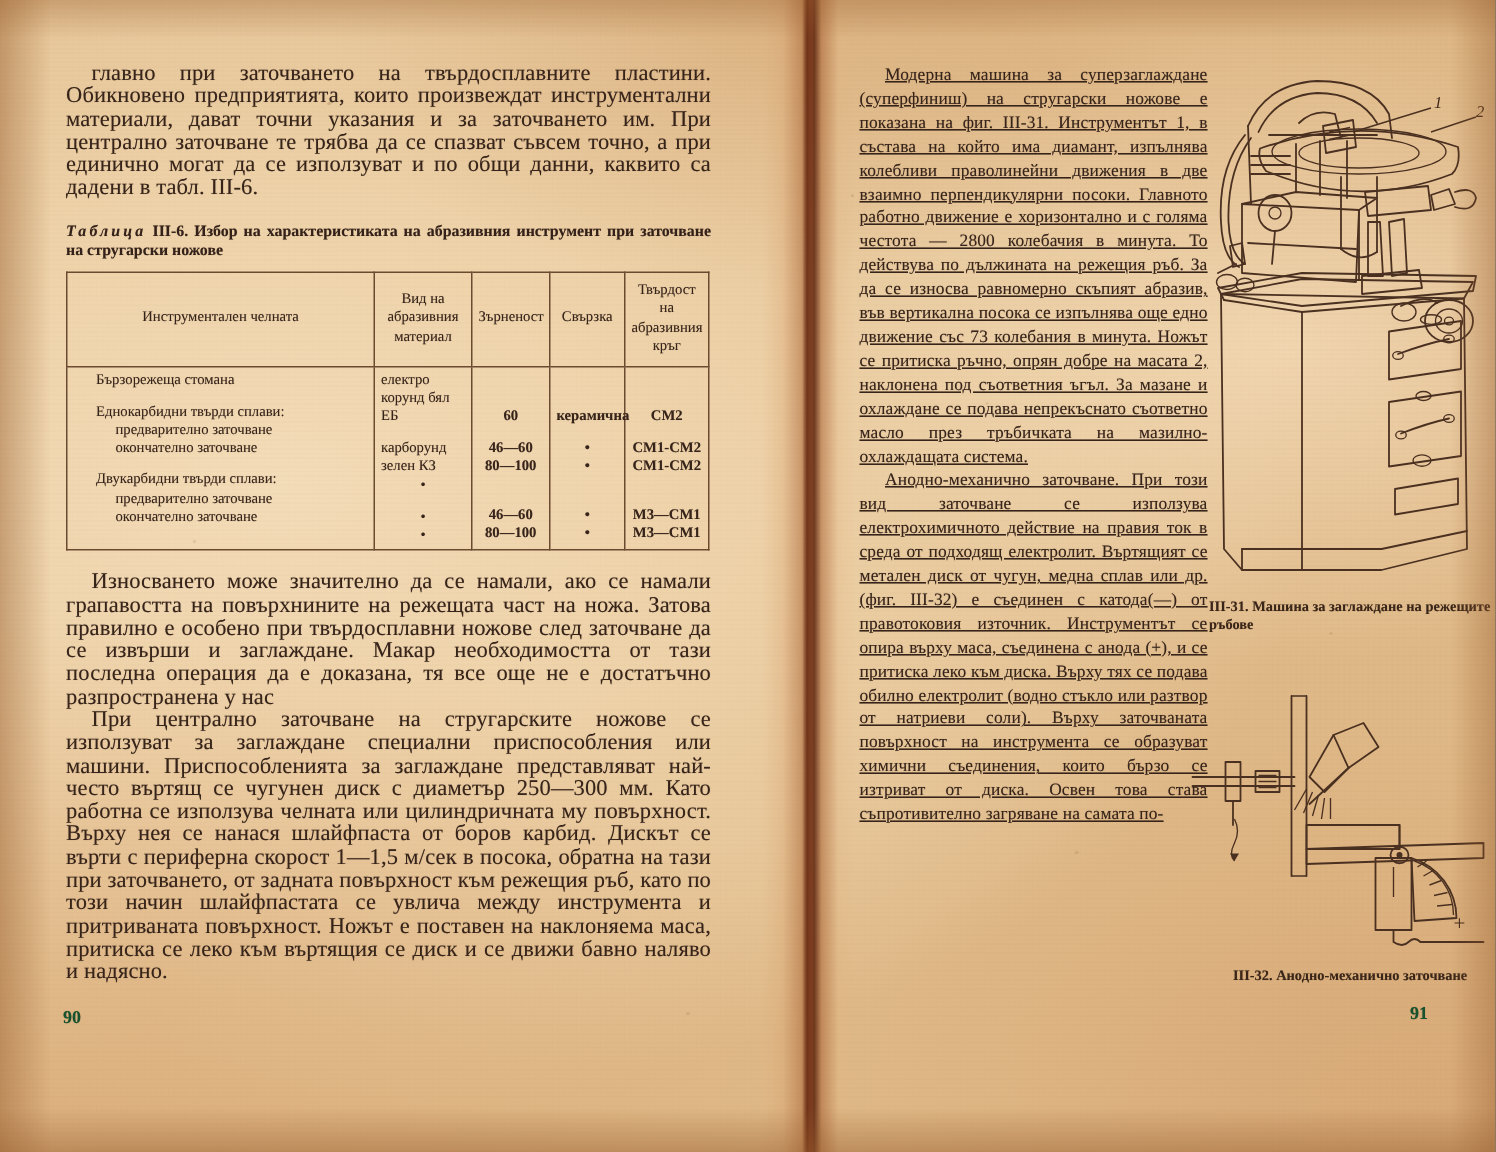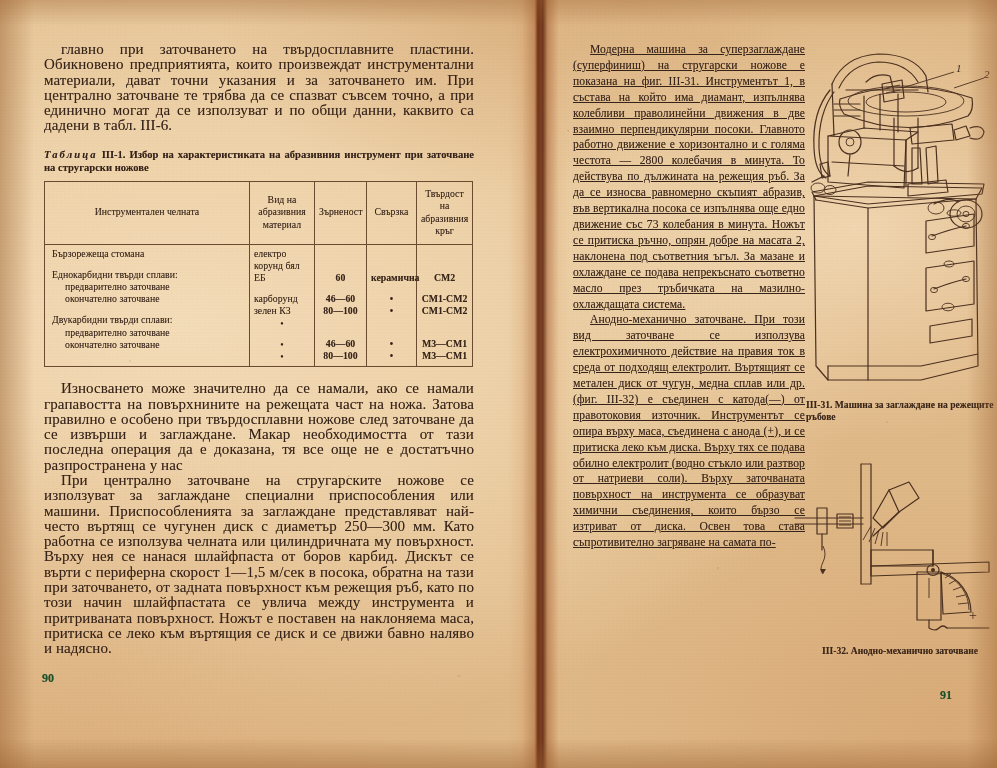--- a/index.html
+++ b/index.html
@@ -145,21 +145,21 @@
     text-shadow: 0 0 .5px rgba(60,35,20,.35);
   }
   table.chart th {
     text-align: center;
     font-weight: normal;
     vertical-align: middle;
     height: 56px;
     line-height: 12.4px;
   }
   table.chart td.c { text-align: center; font-weight: bold; }
-  table.chart td.mat { padding-left: 7px; }
+  table.chart td.mat { padding-left: 19px; }
   .sub { padding-left: 13px; display: block; }
   .rowpad { height: 9px; }
   .tdot { display:block; text-align:center; }
 
   
   .figure { position: absolute; }
   .fig-cap {
     font-size: 9.6px;
     line-height: 12.2px;
     color: #3a2619;
@@ -178,39 +178,39 @@
 
   
   .folio {
     position: absolute;
     font-size: 12px;
     font-weight: bold;
     color: #14532d;
     text-shadow: 0 0 .6px rgba(60,35,20,.45);
   }
   #folio-left  { left: 42px;  top: 671px; }
-  #folio-right { left: 940px; top: 688px; }
+  #folio-right { left: 940px; top: 668px; }
 </style>
 </head>
 <body>
 
 <div id="scan">
 
   <div class="paper"></div>
   <div class="paper-tint"></div>
   <div class="grain"></div>
   <div class="speckles"></div>
 
   <div class="page page-left">
 
     <p class="body">главно при заточването на твърдосплавните пластини. Обикновено предприятията, които произвеждат инструментални материали, дават точни указания и за заточването им. При централно заточване те трябва да се спазват съвсем точно, а при единично могат да се използуват и по общи данни, каквито са дадени в табл. III-6.</p>
 
     <div class="tbl-caption">
       <span class="lead">Таблица</span>
-      <span>III-1.</span>
+      <span>III-6.</span>
       <span>Избор на характеристиката на абразивния инструмент при заточване на стругарски ножове</span>
     </div>
 
     <table class="chart">
       <colgroup>
         <col style="width:205px">
           <col style="width:65px">
           <col style="width:52px">
           <col style="width:50px">
           <col style="width:56px">

